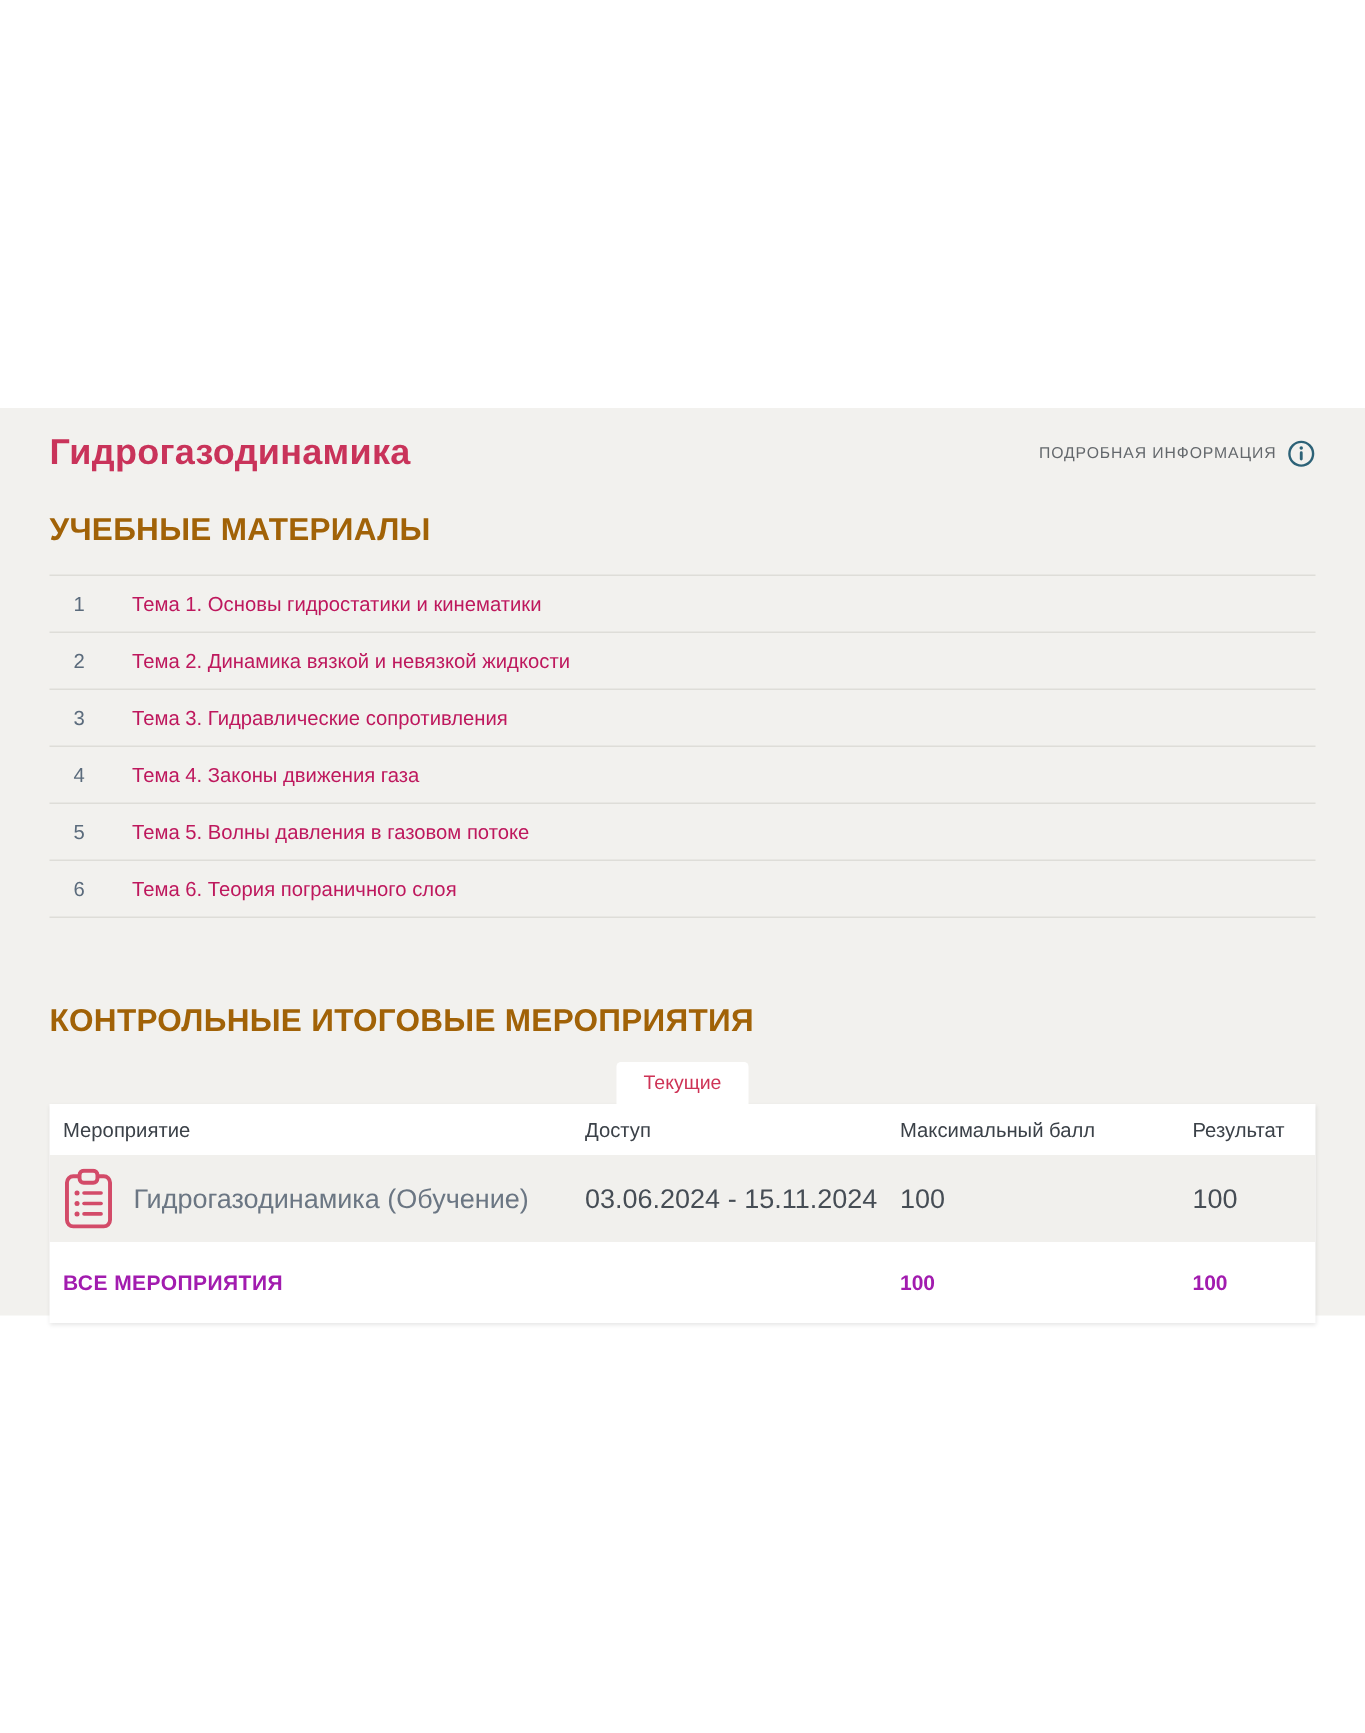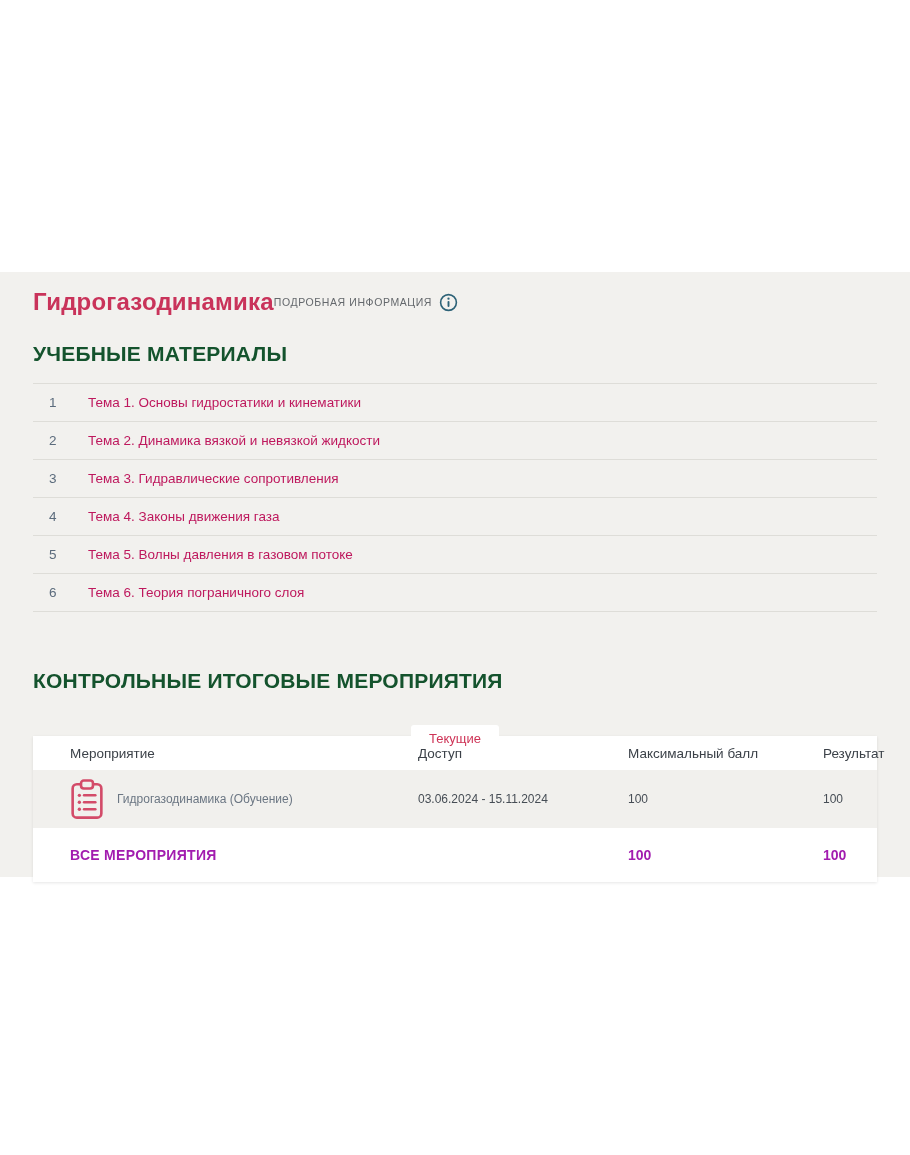--- a/index.html
+++ b/index.html
@@ -6,42 +6,42 @@
   body{
     width:910px;height:1155px;background:#ffffff;position:relative;
     font-family:"Liberation Sans","DejaVu Sans",sans-serif;
     -webkit-font-smoothing:antialiased;
   }
   .card{
     position:absolute;left:0;right:0;top:272px;height:605px;
     background:#f2f1ee;padding:0 33px;box-sizing:border-box;
   }
   
-  .card-header{display:flex;align-items:center;padding-top:16px;height:28px;}
+  .card-header{display:flex;justify-content:space-between;align-items:center;padding-top:16px;height:28px;}
   .course-title{margin:0;font-size:24px;line-height:28px;font-weight:bold;color:#c9335a;letter-spacing:.2px;}
   .details-link{display:flex;align-items:center;gap:7px;cursor:pointer;}
   .details-label{font-size:10.5px;font-weight:400;color:#64686c;letter-spacing:.6px;text-transform:uppercase;}
   
-  .section-heading{margin:0;font-size:21px;line-height:24px;font-weight:bold;color:#14532d;letter-spacing:.2px;}
+  .section-heading{margin:0;font-size:21px;line-height:24px;font-weight:bold;color:#a16207;letter-spacing:.2px;}
   .materials-heading{margin-top:26px;}
   .events-heading{margin-top:57px;}
   
   .materials-list{list-style:none;margin:17px 0 0;padding:0;border-top:1px solid #deddd8;}
   .material-row{display:flex;align-items:center;height:37px;border-bottom:1px solid #deddd8;font-size:13.5px;}
   .material-num{width:55px;padding-left:16px;box-sizing:border-box;color:#5b6b7c;flex:none;}
   .material-title{color:#be185d;cursor:pointer;}
   
   .tab-row{margin-top:15px;display:flex;justify-content:center;height:28px;}
-  .tab{background:#ffffff;padding:0 18px;line-height:28px;font-size:13px;color:#ce3356;border-radius:3px 3px 0 0;cursor:pointer;margin-top:17px;}
+  .tab{background:#ffffff;padding:0 18px;line-height:28px;font-size:13px;color:#ce3356;border-radius:3px 3px 0 0;cursor:pointer;}
   
   .events-table{background:#ffffff;box-shadow:0 1px 3px rgba(0,0,0,.10);}
-  .tgrid{display:grid;grid-template-columns:348px 210px 195px 1fr;align-items:center;padding-left:28px;}
+  .tgrid{display:grid;grid-template-columns:348px 210px 195px 1fr;align-items:center;}
   .tgrid > div{padding-left:9px;box-sizing:border-box;}
   .thead{height:34px;font-size:13.5px;color:#3b4148;}
-  .trow{height:58px;background:#f1f0ed;font-size:12px;color:#464d55;}
+  .trow{height:58px;background:#f1f0ed;font-size:18px;color:#464d55;}
   .event-cell{display:flex;align-items:center;gap:13px;}
   .event-name{color:#6b7683;cursor:pointer;}
   .tfoot{height:54px;font-size:14px;font-weight:bold;color:#a21caf;}
   .tfoot .foot-label{letter-spacing:.3px;cursor:pointer;}
   .icon-svg{display:block;flex:none;}
 </style>
 </head>
 <body>
 
 <div class="card">

